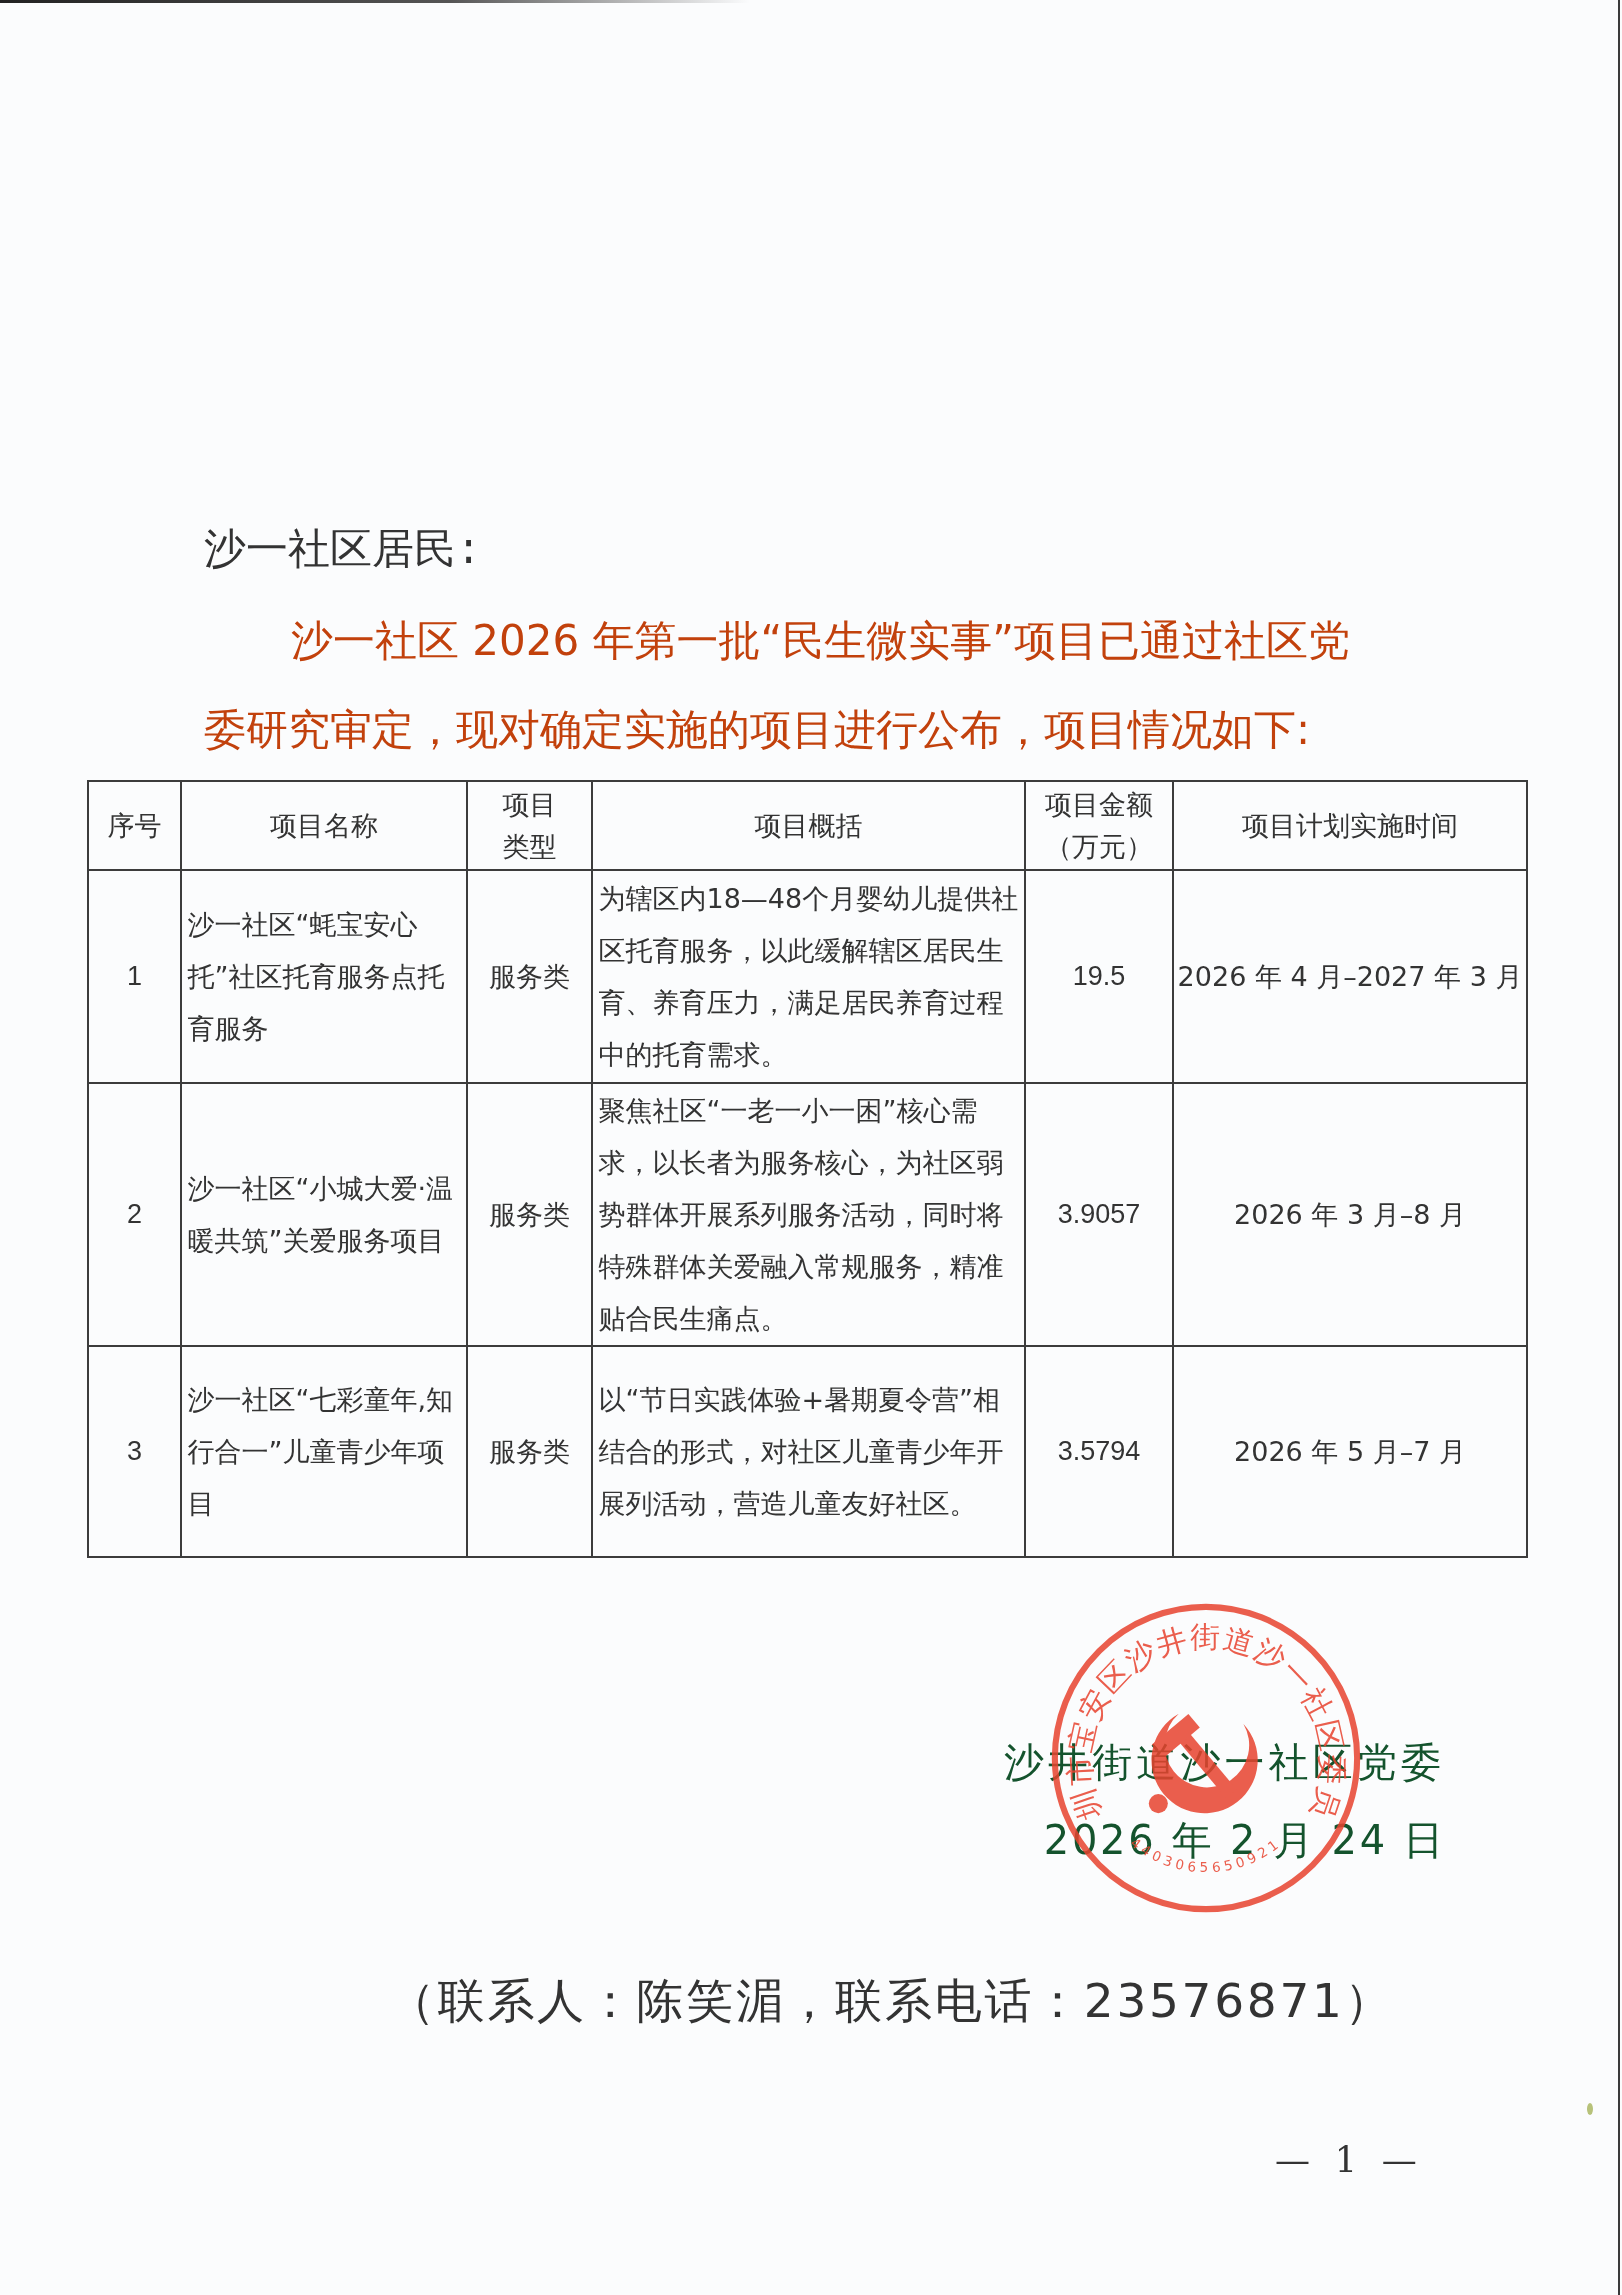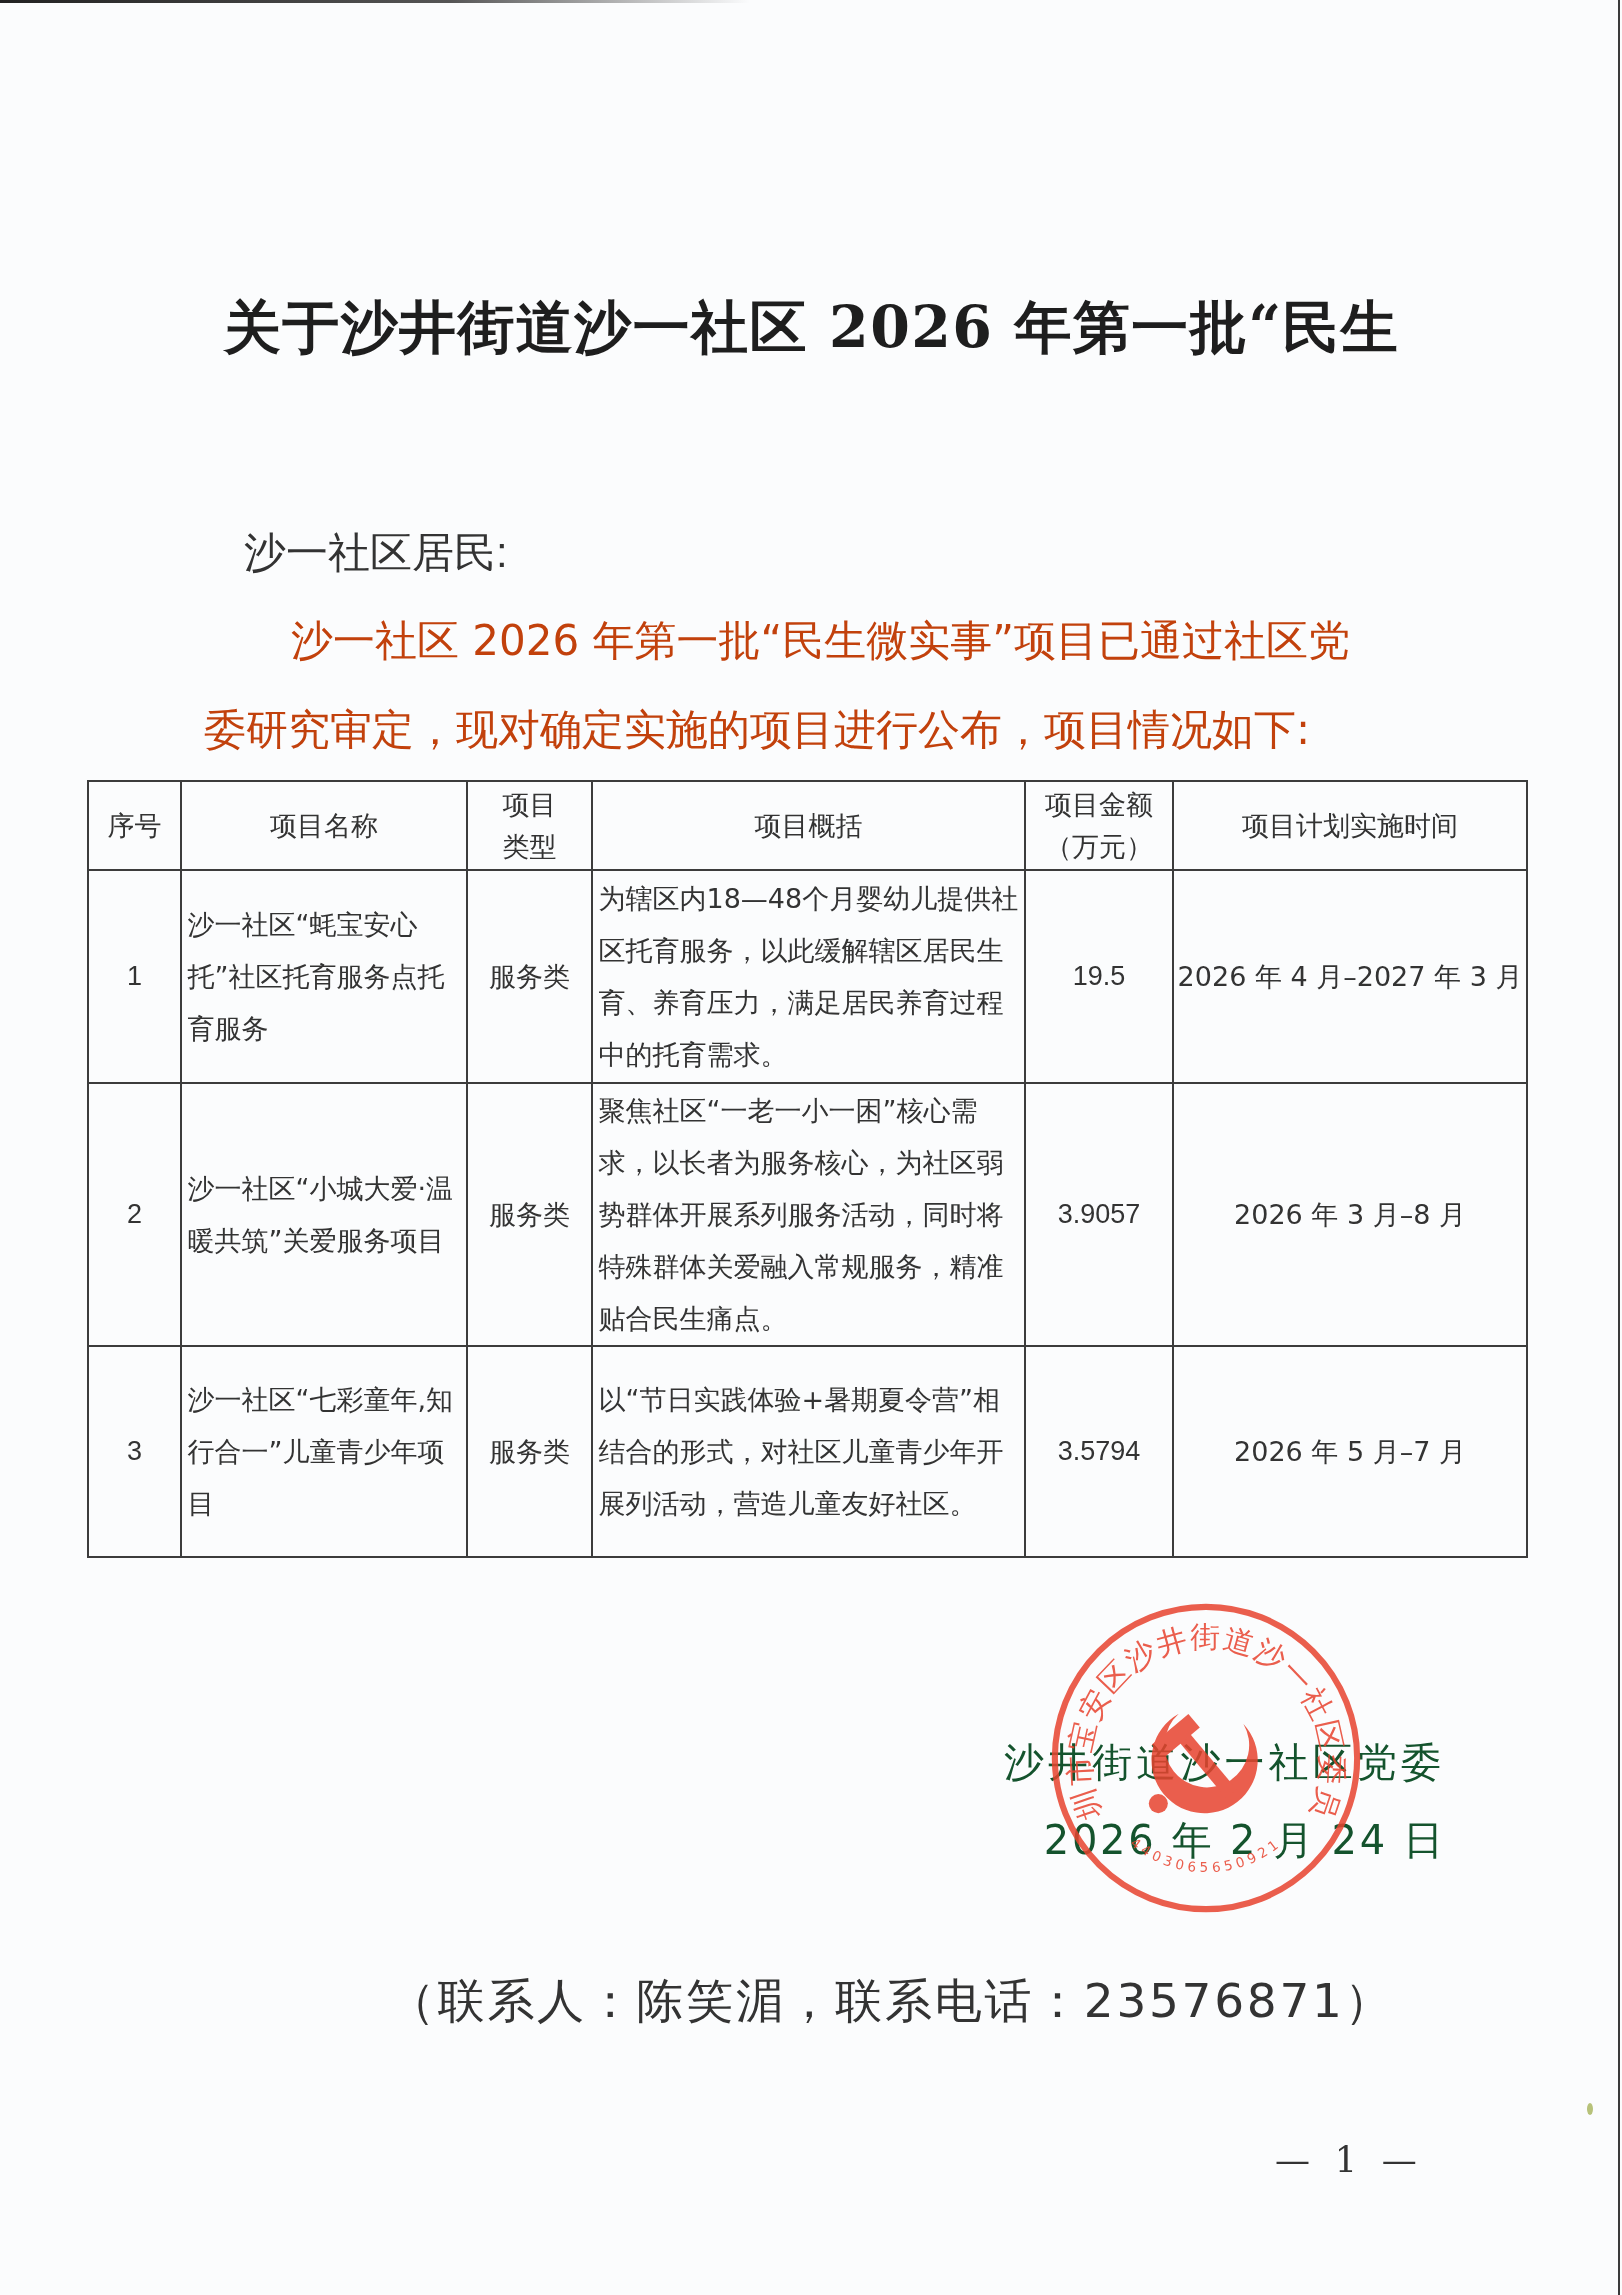--- a/index.html
+++ b/index.html
@@ -10,21 +10,21 @@
     color: #2a2a2a;
   }
   .scan-top { position: absolute; left: 0; top: 0; width: 750px; height: 3.4px; background: linear-gradient(90deg,#222 0%,#555 60%,rgba(80,80,80,0) 100%); }
   .scan-right { position: absolute; right: 2.7px; top: 0; width: 2.7px; height: 2295px; background: #3a3a3a; }
   .title {
     position: absolute; left: 0; width: 1623px; top: 286px;
     text-align: center; font-family: "DejaVu Serif", serif; font-weight: bold;
     font-size: 57px; line-height: 82px; color: #1e1e1e; letter-spacing: 1.4px;
   }
   .title .line { display: block; }
-  .salutation { position: absolute; left: 204px; top: 525px; font-size: 42px; line-height: 55px; font-family: Liberation Sans, sans-serif; font-weight: 300; color: #333; margin-left: 40px; }
+  .salutation { position: absolute; left: 204px; top: 525px; font-size: 42px; line-height: 55px; font-family: Liberation Mono, monospace; font-weight: 300; color: #333; }
   .para { position: absolute; left: 204px; width: 1268px; font-size: 42px; line-height: 55px; font-family: "DejaVu Sans", sans-serif; color: #c2410c; }
   .para.p1 { top: 613px; text-indent: 87px; }
   .para.p2 { top: 702px; }
   table.projects {
     position: absolute; left: 87px; top: 768px; width: 1438px;
     border-collapse: collapse; table-layout: fixed;
     font-family: "DejaVu Sans", sans-serif; font-size: 27px; color: #333; margin-top: 12px;
   }
   table.projects th, table.projects td { border: 2px solid #3c3c3c; padding: 0; vertical-align: middle; }
   table.projects th { font-weight: normal; text-align: center; line-height: 42px; height: 87px; }
@@ -43,21 +43,20 @@
   .pagenum { position: absolute; left: 1275px; top: 2140px; font-family: "DejaVu Serif", serif; font-size: 35px; color: #333; letter-spacing: 6.8px; }
   .speck { position: absolute; left: 1587px; top: 2103px; width: 6.1px; height: 12.3px; border-radius: 50%; background: #b7c27a; }
 </style>
 </head>
 <body>
 
 <div class="scan-top"></div>
 <div class="scan-right"></div>
 
 <h1 class="title" style="margin:0;">
-  <span class="line">关于沙井街道沙一社区 2026 年第一批“民生</span>
 </h1>
 
 <div class="salutation">沙一社区居民:</div>
 <div class="para p1">沙一社区 2026 年第一批“民生微实事”项目已通过社区党</div>
 <div class="para p2">委研究审定，现对确定实施的项目进行公布，项目情况如下:</div>
 
 <table class="projects">
   <colgroup>
     <col style="width:93px">
     <col style="width:286px">

